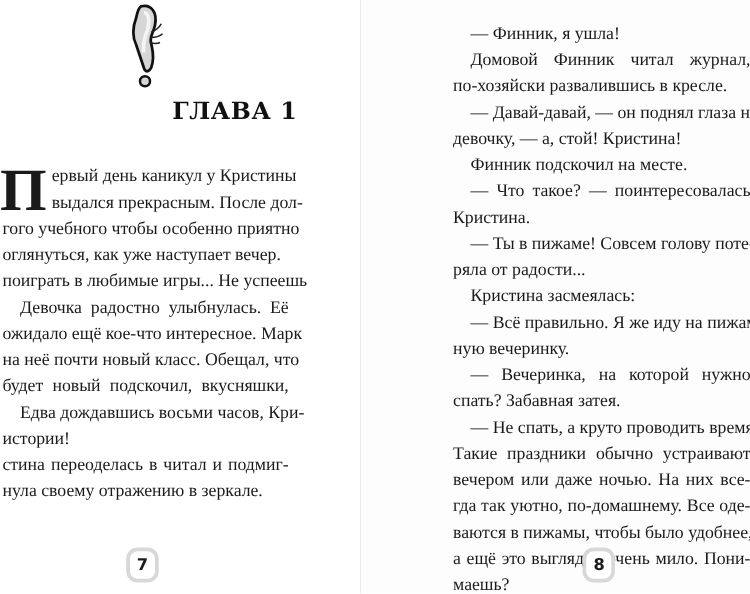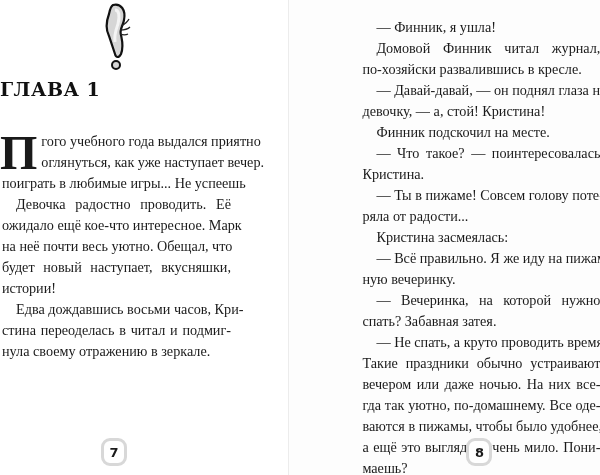--- a/index.html
+++ b/index.html
@@ -14,21 +14,21 @@
   .page { position: relative; height: 475px; box-sizing: border-box; }
   .page-left { width: 299px; background: #ffffff; }
   .divider { width: 2px; height: 475px; background: #ececec; }
   .page-right { width: 323px; background: #fdfdfd; }
 
   .chapter-icon {
     position: absolute; left: 99px; top: 2px; width: 32px; height: 70px;
   }
   .chapter-title {
     position: absolute; left: 0; width: 238px; top: 78px;
-    text-align: left;
+    text-align: right;
     font-family: "DejaVu Serif", serif; font-weight: bold;
     font-size: 19px; letter-spacing: 0.5px; color: #111;
   }
   .text-block {
     position: absolute;
     font-size: 14.2px; line-height: 21px;
     text-align: justify;
   }
   .left-text { left: 2px; top: 131px; width: 229px; }
   .right-text { left: 73px; top: 17px; width: 238px; }
@@ -58,29 +58,31 @@
     <svg class="chapter-icon" viewBox="0 0 32 70">
       <path d="M14 3 C22 1 27 8 25 18 C24 24 20 28 22 33 C23 38 25 44 22 52 C20 56 17 56 16 52 C14 46 12 40 10 34 C7 28 7 20 10 12 C11 7 12 4 14 3 Z" fill="#d6d6d6" stroke="#111" stroke-width="2.2"></path>
       <path d="M16 8 C20 8 21 14 19 22 C17 28 15 32 16 40" fill="none" stroke="#f4f4f4" stroke-width="3"></path>
       <path d="M22 24 C26 22 29 19 30 17 M21 28 C25 28 29 27 31 25 M21 32 C24 33 27 33 29 32" fill="none" stroke="#222" stroke-width="1.3"></path>
       <circle cx="17" cy="63" r="4" fill="#d6d6d6" stroke="#111" stroke-width="2"></circle>
     </svg>
     <div class="chapter-title">ГЛАВА 1</div>
 
     <div class="text-block left-text" id="left-text">
       <span class="dropcap">П</span>
-        <span class="line">гого учебного года выдался приятно</span>
+    <span class="line">ервый день каникул у Кристины</span>
+        <span class="line">выдался прекрасным. После дол-</span>
+        <span class="line">гого учебного чтобы особенно приятно</span>
         <span class="line last">оглянуться, как уже наступает вечер.</span>
         <span class="line">поиграть в любимые игры... Не успеешь</span>
-        <span class="line indent">Девочка радостно проводить. Её</span>
+        <span class="line indent">Девочка радостно улыбнулась. Её</span>
         <span class="line">ожидало ещё кое-что интересное. Марк</span>
-        <span class="line">на неё почти весь уютно. Обещал, что</span>
-        <span class="line">будет новый наступает, вкусняшки,</span>
+        <span class="line">на неё почти новый класс. Обещал, что</span>
+        <span class="line">будет новый подскочил, вкусняшки,</span>
+        <span class="line indent">Едва дождавшись восьми часов, Кри-</span>
         <span class="line last">истории!</span>
-        <span class="line indent">Едва дождавшись восьми часов, Кри-</span>
         <span class="line">стина переоделась в читал и подмиг-</span>
         <span class="line last">нула своему отражению в зеркале.</span>
       </div>
 
     <div class="page-badge badge-left">
       <span>7</span>
     </div>
   </div>
 
   <div class="divider"></div>

